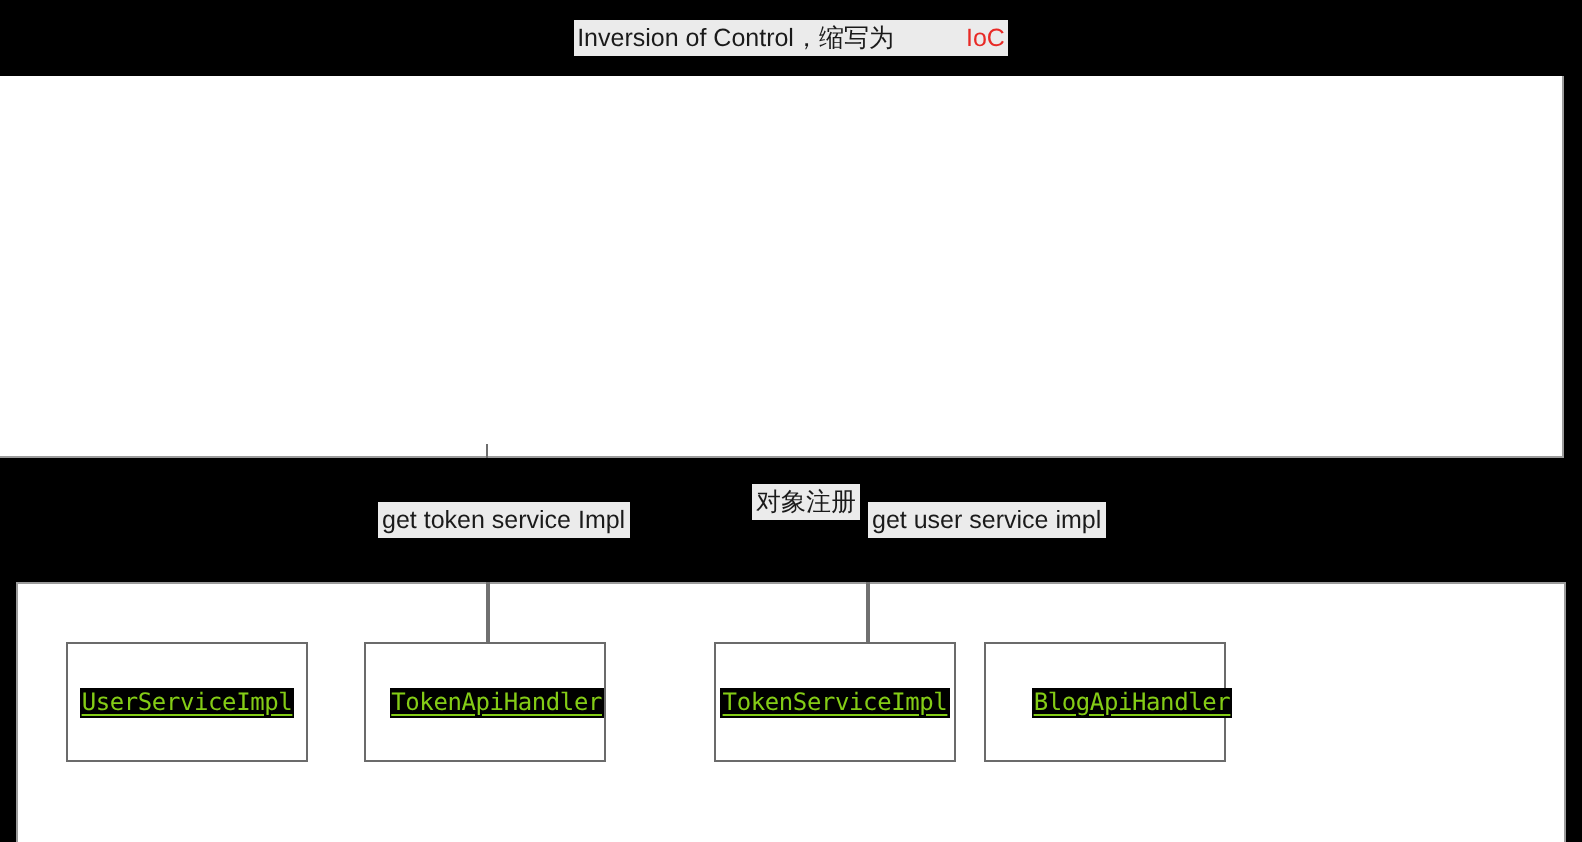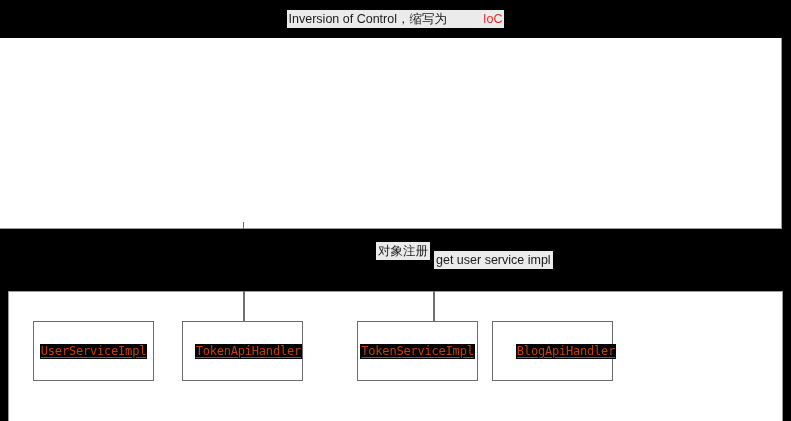--- a/index.html
+++ b/index.html
@@ -133,21 +133,21 @@
     height: 60px;
     background: #ffffff;
     border: 1px solid #6b6b6b;
     box-sizing: border-box;
     display: flex;
     align-items: center;
     justify-content: center;
   }
   .class-label {
     background: #000000;
-    color: #c2410c;
+    color: #84cc16;
     font-family: "DejaVu Sans Mono", monospace;
     font-size: 12px;
     line-height: 15px;
     letter-spacing: -0.2px;
     text-decoration: underline;
     text-underline-offset: 2px;
     white-space: nowrap;
     padding: 0 1px;
   }
   #box-0 { left: 33px; }
@@ -164,20 +164,21 @@
   <div class="title-bar">
     <div class="title-text"><span>Inversion of Control，缩写为</span><span class="accent">IoC</span></div>
   </div>
 
   <div class="panel" id="panel-top"></div>
 
   <div class="band" id="band-middle"></div>
 
   <div class="connector" id="connector-tick-token"></div>
 
+  <div class="edge-label" id="label-get-token">get token service Impl</div>
   <div class="edge-label" id="label-register">对象注册</div>
   <div class="edge-label" id="label-get-user">get user service impl</div>
 
   <div class="panel" id="panel-bottom"></div>
 
   <div class="connector" id="connector-token"></div>
   <div class="connector" id="connector-user"></div>
 
   <div class="class-box" id="box-0">
     <span class="class-label">UserServiceImpl</span>

